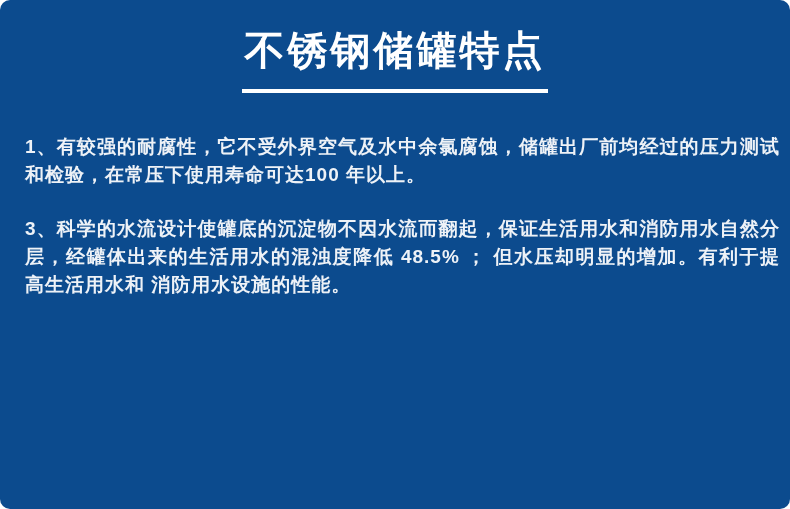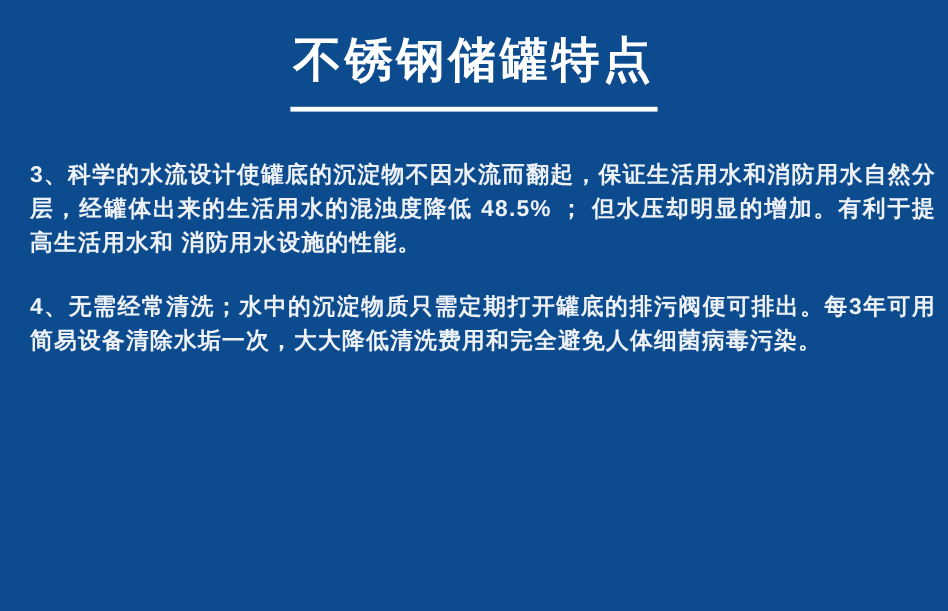--- a/index.html
+++ b/index.html
@@ -17,20 +17,21 @@
       width: 790px;
       height: 509px;
       overflow: hidden;
       font-family: "Liberation Sans", "DejaVu Sans", sans-serif;
     }
     .panel {
       width: 790px;
       height: 509px;
       background: var(--bg);
       overflow: hidden;
+      border-radius: 10px;
     }
     .header {
       padding-top: 26px;
       text-align: center;
     }
     .title {
       margin: 0;
       font-size: 40px;
       line-height: 48px;
       font-weight: bold;
@@ -65,16 +66,16 @@
 </head>
 <body>
 
 <div class="panel">
   <div class="header">
     <h1 class="title">不锈钢储罐特点</h1>
     <div class="title-underline"></div>
   </div>
 
   <div class="feature-list">
+    <p class="feature">1、有较强的耐腐性，它不受外界空气及水中余氯腐蚀，储罐出厂前均经过的压力测试和检验，在常压下使用寿命可达100 年以上。</p>
     <p class="feature">3、科学的水流设计使罐底的沉淀物不因水流而翻起，保证生活用水和消防用水自然分层，经罐体出来的生活用水的混浊度降低 48.5% ； 但水压却明显的增加。有利于提高生活用水和 消防用水设施的性能。</p>
-    <p class="feature">4、无需经常清洗；水中的沉淀物质只需定期打开罐底的排污阀便可排出。每3年可用简易设备清除水垢一次，大大降低清洗费用和完全避免人体细菌病毒污染。</p>
   </div>
 </div>
 
 </body></html>

